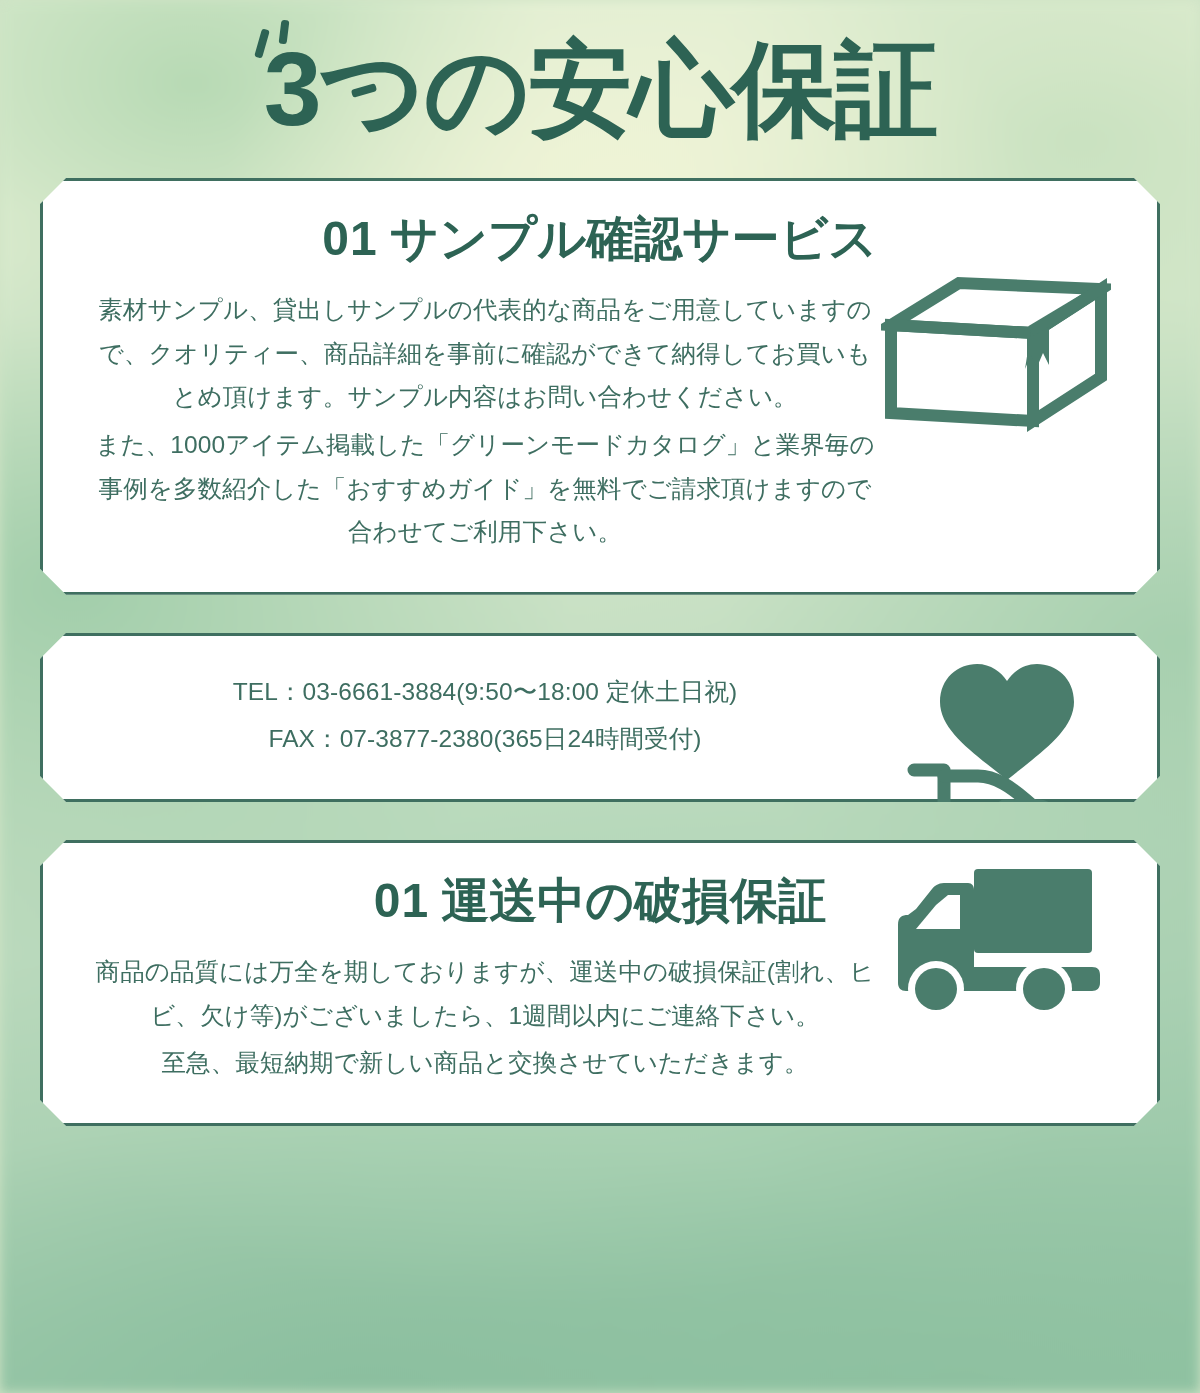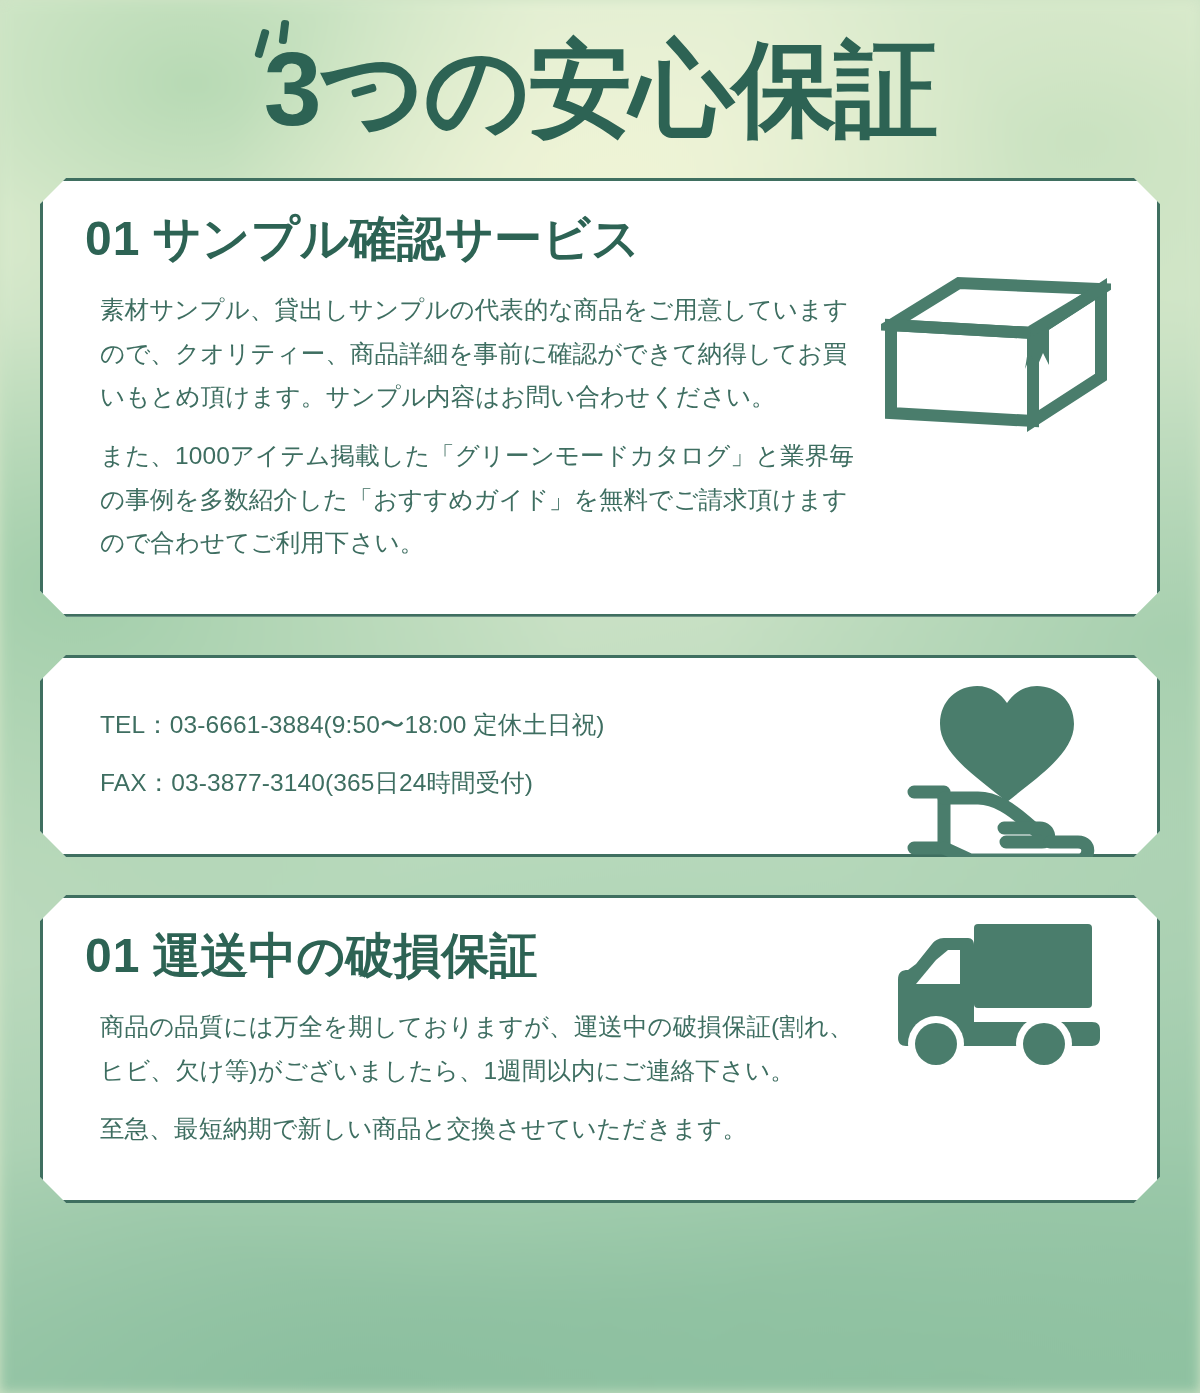--- a/index.html
+++ b/index.html
@@ -72,20 +72,21 @@
     margin:0 40px 38px 40px;
     background:#ffffff;
     border:3px solid #3f6f60;
     padding:30px 42px 34px 42px;
     
     clip-path:polygon(
       26px 0, calc(100% - 26px) 0,
       100% 26px, 100% calc(100% - 26px),
       calc(100% - 26px) 100%, 26px 100%,
       0 calc(100% - 26px), 0 26px);
+    text-align:center;
   }
   .card-inner { position:relative; z-index:2; }
 
   .card-head {
     font-size:48px;
     font-weight:bold;
     color:#2d6354;
     letter-spacing:0px;
     line-height:1.15;
     margin-bottom:22px;
@@ -97,21 +98,21 @@
     margin-right:12px;
   }
 
   .card-body {
     font-size:24.5px;
     line-height:1.78;
     color:#3e6e61;
     letter-spacing:0.1px;
     max-width:800px;
   }
-  .card-body p { margin:15px; }
+  .card-body p { margin:4px; }
 
   
   .icon-slot {
     position:absolute;
     z-index:1;
     pointer-events:none;
   }
   .icon-box    { right:46px;  top:92px;  width:230px; height:185px; }
   .icon-heart  { right:42px;  top:12px;  width:215px; height:200px; }
   .icon-truck  { right:46px;  top:14px;  width:225px; height:180px; }
@@ -163,21 +164,21 @@
           <path d="M14,122 L44,122 L44,178 L14,178"></path>
           <path d="M44,128 L78,128 C96,128 112,140 126,152 L140,164"></path>
           <path d="M104,158 L140,158 C150,158 152,172 142,172 L106,172"></path>
           <path d="M44,178 L70,190 L178,190 C190,190 192,172 178,172 L150,172"></path>
         </g>
       </svg>
     </div>
     <div class="card-inner">
       <div class="card-body">
         <p>TEL：03-6661-3884(9:50〜18:00 定休土日祝)</p>
-        <p>FAX：03-3877-3140(365日24時間受付)</p>
+        <p>FAX：07-3877-2380(365日24時間受付)</p>
       </div>
     </div>
   </section>
 
   <section class="card">
     <div class="icon-slot icon-truck">
       <svg viewBox="0 0 225 180" width="225" height="180" aria-hidden="true">
         <rect x="88" y="12" width="118" height="84" rx="4" fill="#4a7d6c"></rect>
         <path d="M30,52 L46,32 C50,27 54,26 60,26 L82,26 C86,26 88,29 88,33
                  L88,110 L206,110 C212,110 214,113 214,118 L214,126

